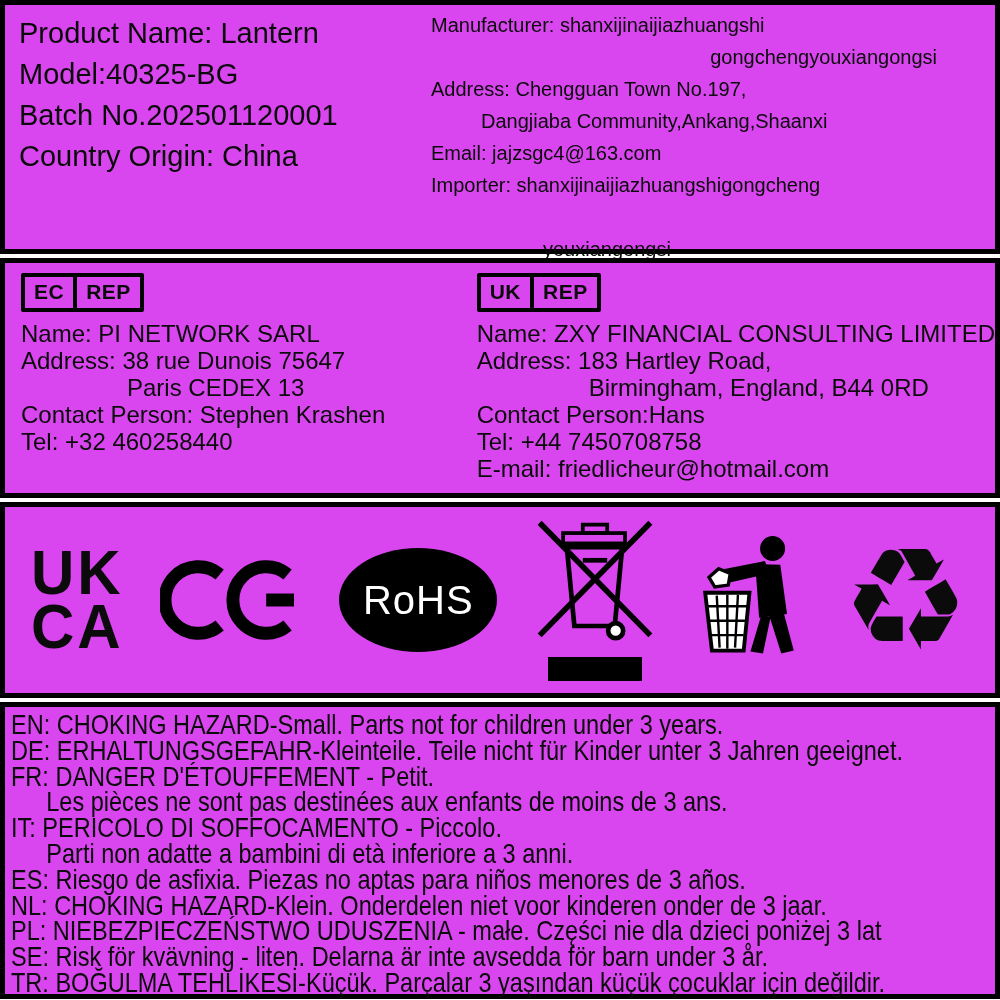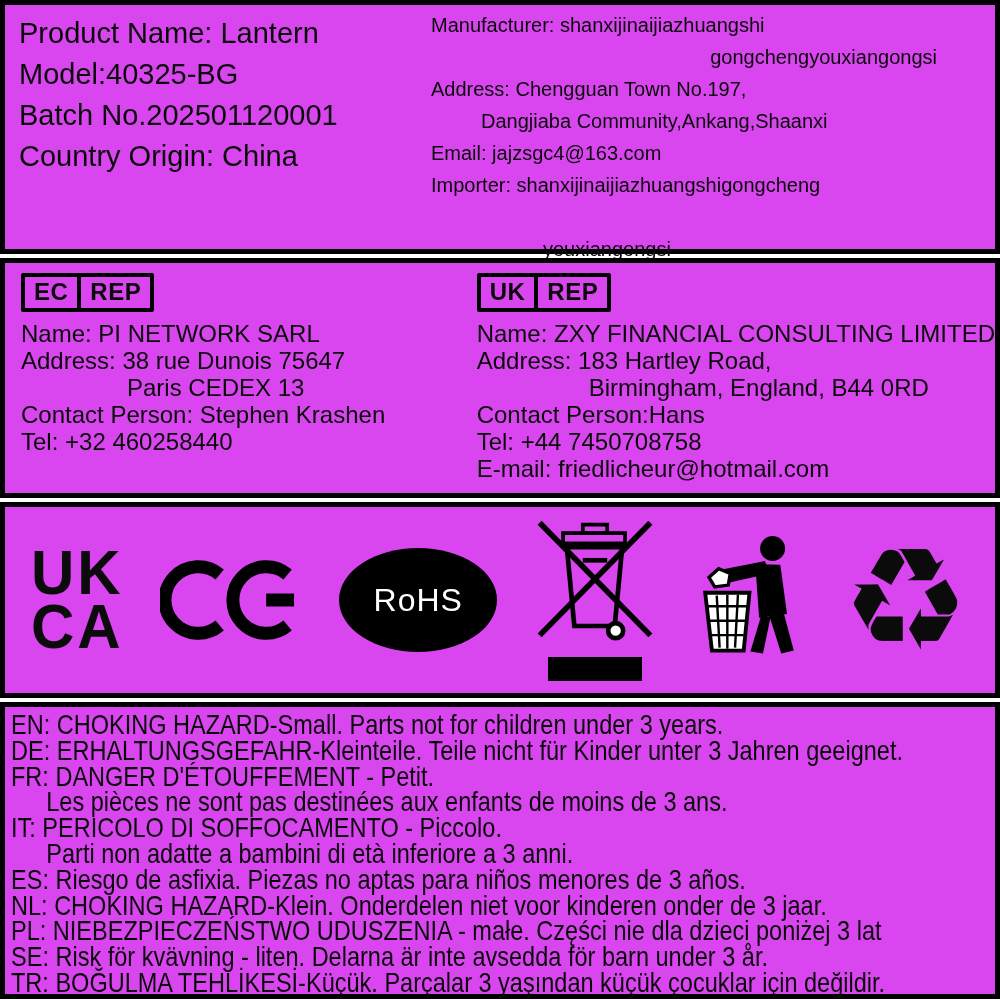--- a/index.html
+++ b/index.html
@@ -17,31 +17,31 @@
   .tr-right{text-align:right;padding-right:52px;}
   .tr-indent{padding-left:50px;}
   .tr-importer2{padding-left:112px;font-weight:400;margin-top:32px;}
 
   
   .sec-rep{height:240px;display:flex;}
   .rep-col{padding:10px 0 0 16px;}
   .rep-col-ec{width:455px;}
   .rep-col-uk{flex:1;padding-left:10px;}
   .rep-badge{display:inline-flex;border:4px solid #000;border-radius:2px;margin-bottom:8px;}
-  .rep-cell{display:block;padding:1px 9px 2px 9px;font-weight:700;font-size:24px;line-height:28px;letter-spacing:.5px;}
+  .rep-cell{display:block;padding:1px 9px 2px 9px;font-weight:700;font-size:21px;line-height:28px;letter-spacing:.5px;}
   .rep-cell2{border-left:4px solid #000;}
   .rep-col .ln{font-size:24px;line-height:27px;white-space:nowrap;}
   .rep-indent-ec{padding-left:106px;}
   .rep-indent-uk{padding-left:112px;}
 
   
   .sec-marks{height:196px;display:flex;align-items:center;justify-content:space-between;padding:0 26px;}
   .ukca{font-weight:700;font-size:60px;line-height:52px;letter-spacing:3px;text-align:center;transform:scaleY(1.05);}
   .rohs{width:158px;height:104px;background:#000;border-radius:50%;display:flex;align-items:center;justify-content:center;}
-  .rohs span{color:#fff;font-size:32px;letter-spacing:1px;text-align:right;}
+  .rohs span{color:#fff;font-size:40px;letter-spacing:1px;text-align:right;}
   .mark svg{display:block;}
   .weee{display:flex;flex-direction:column;align-items:center;}
   .weee-bar{width:94px;height:24px;background:#000;margin-top:16px;}
   .recycle{font-family:"DejaVu Sans",sans-serif;font-size:142px;line-height:128px;}
 
   
   .sec-warn{height:297px;padding:5px 0 0 6px;}
   .warn-ln{font-size:28px;line-height:25.8px;white-space:nowrap;transform:scaleX(.84);transform-origin:0 50%;}
   .warn-indent{padding-left:42px;}
 </style>

